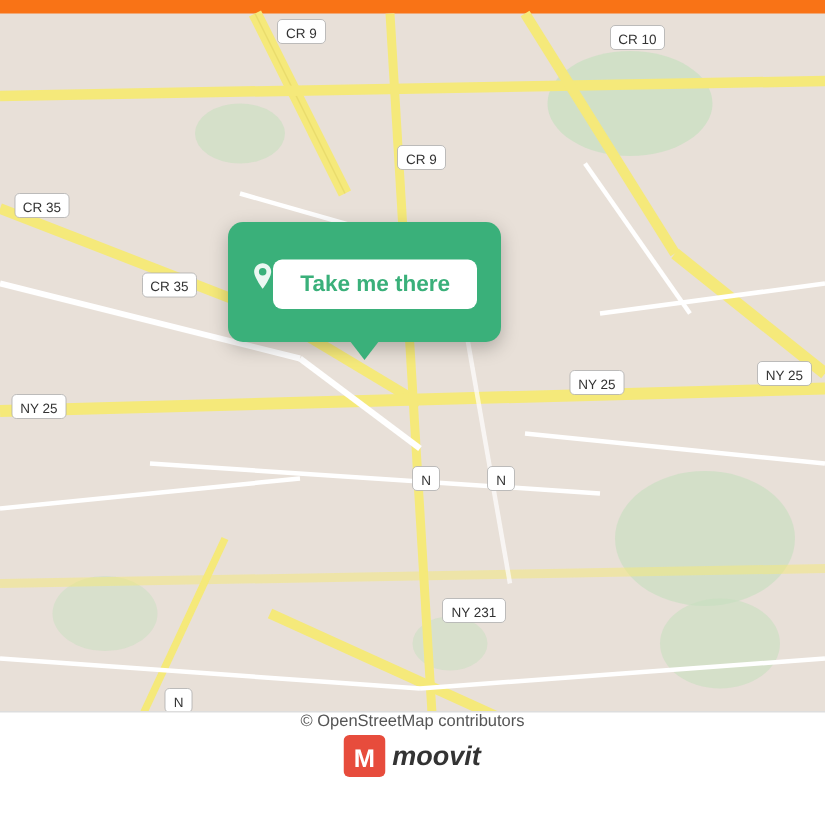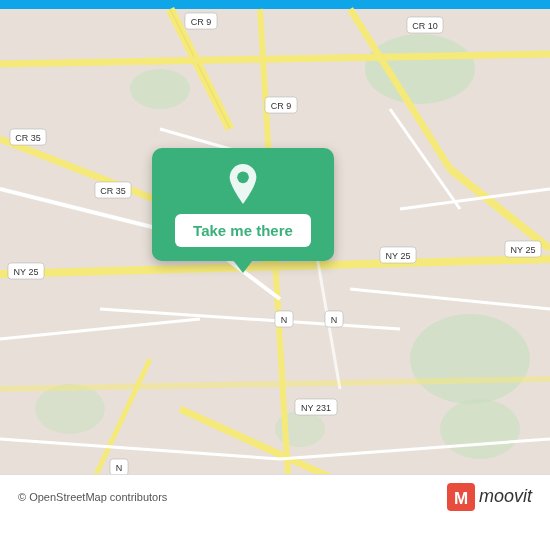--- a/index.html
+++ b/index.html
@@ -9,21 +9,21 @@
       height: 550px;
       overflow: hidden;
       font-family: Arial, sans-serif;
       position: relative;
     }
 
     #map-container {
       width: 550px;
       height: 518px;
       position: relative;
-      background-color: #0ea5e9;
+      background-color: #f97316;
       overflow: hidden;
     }
 
     
     #map-svg {
       position: absolute;
       top: 0; left: 0;
       width: 100%; height: 100%;
     }
 
@@ -31,23 +31,24 @@
     #bottom-bar {
       position: absolute;
       bottom: 0;
       left: 0;
       width: 100%;
       height: 44px;
       background: #fff;
       display: flex;
       align-items: center;
       justify-content: space-between;
-      padding: 0 18px;
+      padding: 0 28px;
       border-top: 1px solid #ddd;
       z-index: 10;
+      flex-direction: column;
     }
 
     #attribution {
       font-size: 11px;
       color: #555;
     }
 
     #location-label {
       font-size: 13px;
       color: #222;
@@ -62,36 +63,36 @@
       gap: 4px;
     }
 
     #moovit-logo-icon {
       width: 28px;
       height: 28px;
     }
 
     #moovit-text {
       font-size: 18px;
-      font-weight: 400;
+      font-weight: 700;
       color: #333;
       font-style: italic;
     }
 
     
     #popup-card {
       position: absolute;
       top: 148px;
       left: 152px;
       width: 182px;
       background: #3ab07a;
       border-radius: 10px;
       padding: 16px 16px 14px;
       display: flex;
-      flex-direction: column;
+      flex-direction: row;
       align-items: center;
       z-index: 20;
       box-shadow: 0 4px 12px rgba(0,0,0,0.25);
     }
 
     #popup-card::after {
       content: '';
       position: absolute;
       bottom: -12px;
       left: 50%;

